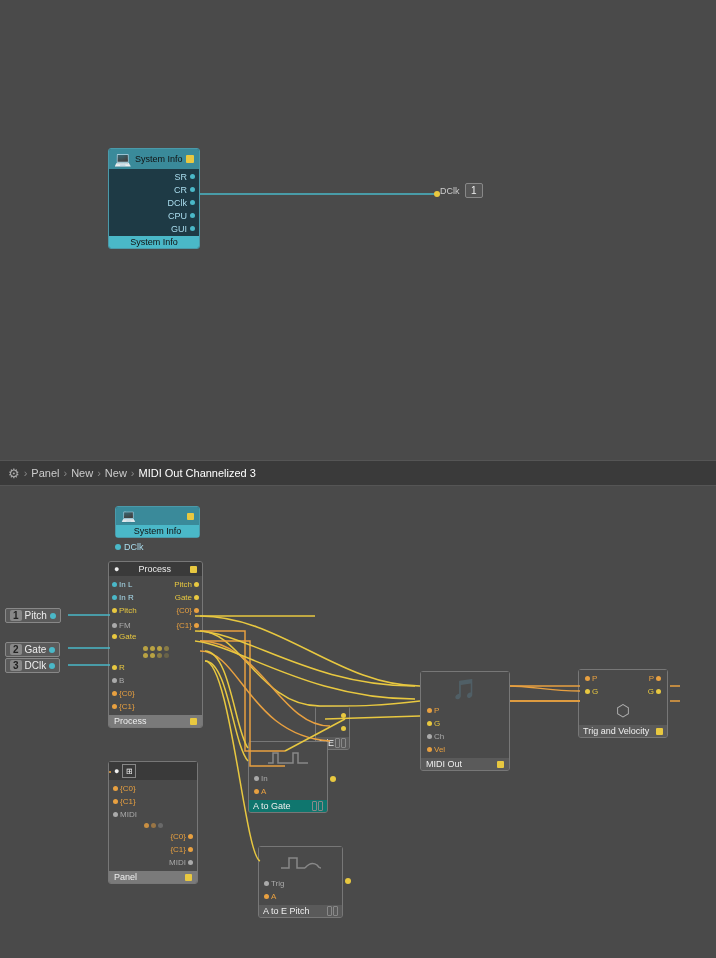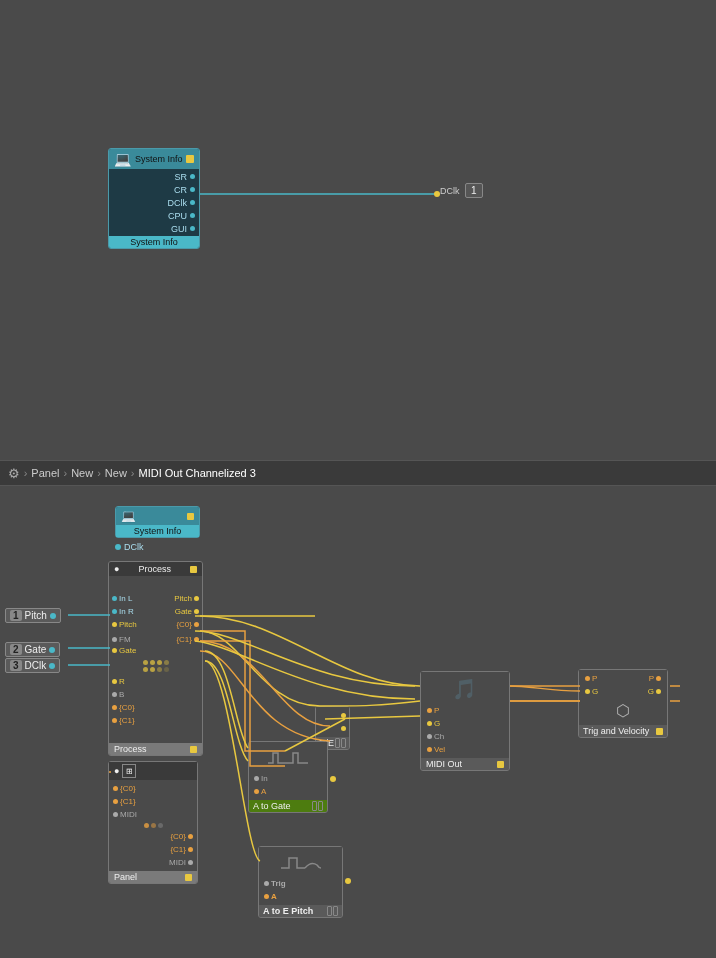--- a/index.html
+++ b/index.html
@@ -215,21 +215,21 @@
     <div style="width:6px;height:6px;border-radius:50%;background:#4ab8c8;"></div>
   </div>
 
   <div style="position:absolute;top:75px;left:108px;">
     <div style="background:#555;border:1px solid #777;border-radius:3px;width:95px;">
       <div style="background:#3a3a3a;padding:2px 5px;font-size:9px;color:#eee;display:flex;align-items:center;justify-content:space-between;border-radius:2px 2px 0 0;">
         <span>●</span>
         <span>Process</span>
         <span style="background:#e8c840;width:7px;height:7px;border-radius:1px;display:inline-block;"></span>
       </div>
-      <div style="padding:16px 0;background:#4a4a4a;">
+      <div style="padding:2px 0;background:#4a4a4a;">
 
         <div style="display:flex;justify-content:space-between;padding:0 3px;height:13px;align-items:center;">
           <div style="display:flex;align-items:center;gap:2px;">
               <div style="width:5px;height:5px;border-radius:50%;background:#4ab8c8;"></div>
               <span style="font-size:8px;color:#aaddee;">In L</span>
             </div>
           <div style="display:flex;align-items:center;gap:2px;">
               <span style="font-size:8px;color:#e8c840;">Pitch</span>
               <div style="width:5px;height:5px;border-radius:50%;background:#e8c840;"></div>
             </div>
@@ -394,21 +394,21 @@
         </div>
         <div style="display:flex;align-items:center;gap:2px;padding:0 2px;height:13px;">
           <div style="width:5px;height:5px;border-radius:50%;background:#aaa;"></div>
           <span style="font-size:8px;color:#aaa;">In</span>
         </div>
         <div style="display:flex;align-items:center;gap:2px;padding:0 2px;height:13px;">
           <div style="width:5px;height:5px;border-radius:50%;background:#e8a040;"></div>
           <span style="font-size:8px;color:#e8a040;">A</span>
         </div>
       </div>
-      <div style="background:#4d7c0f;font-size:9px;color:#eee;padding:1px;display:flex;justify-content:space-between;align-items:center;padding:1px 4px;border-radius:0 0 2px 2px;">
+      <div style="background:#0f766e;font-size:9px;color:#eee;padding:1px;display:flex;justify-content:space-between;align-items:center;padding:1px 4px;border-radius:0 0 2px 2px;">
         <span>A to Gate</span>
         <div style="display:flex;gap:1px;">
           <div style="width:5px;height:10px;border:1px solid #888;border-radius:1px;cursor:pointer;"></div>
           <div style="width:5px;height:10px;border:1px solid #888;border-radius:1px;cursor:pointer;"></div>
         </div>
       </div>
     </div>
 
     <div style="position:absolute;right:-8px;top:35px;display:flex;align-items:center;gap:2px;">
       <div style="width:6px;height:6px;border-radius:50%;background:#e8c840;"></div>
@@ -473,21 +473,21 @@
           <span style="font-size:16px;opacity:0.7;">⬡</span>
         </div>
       </div>
       <div style="background:#5a5a5a;font-size:9px;color:#eee;padding:1px;display:flex;justify-content:space-between;align-items:center;padding:1px 4px;border-radius:0 0 2px 2px;">
         <span>Trig and Velocity</span>
         <span style="background:#e8c840;width:7px;height:7px;border-radius:1px;display:inline-block;"></span>
       </div>
     </div>
   </div>
 
-  <div style="position:absolute;top:360px;left:258px;font-weight:bold;">
+  <div style="position:absolute;top:360px;left:258px;">
     <div style="background:#555;border:1px solid #777;border-radius:3px;width:85px;">
       <div style="padding:2px 3px;background:#4a4a4a;">
         <div style="display:flex;justify-content:center;align-items:center;height:28px;">
           <svg width="40" height="20" viewBox="0 0 40 20">
             <polyline points="0,15 8,15 8,5 16,5 16,15 24,15" fill="none" stroke="#888" stroke-width="1.5"></polyline>
             <path d="M 24 15 Q 30 8 36 12 Q 38 15 40 15" fill="none" stroke="#888" stroke-width="1.5"></path>
           </svg>
         </div>
         <div style="display:flex;align-items:center;gap:2px;padding:0 2px;height:13px;">
           <div style="width:5px;height:5px;border-radius:50%;background:#aaa;"></div>

